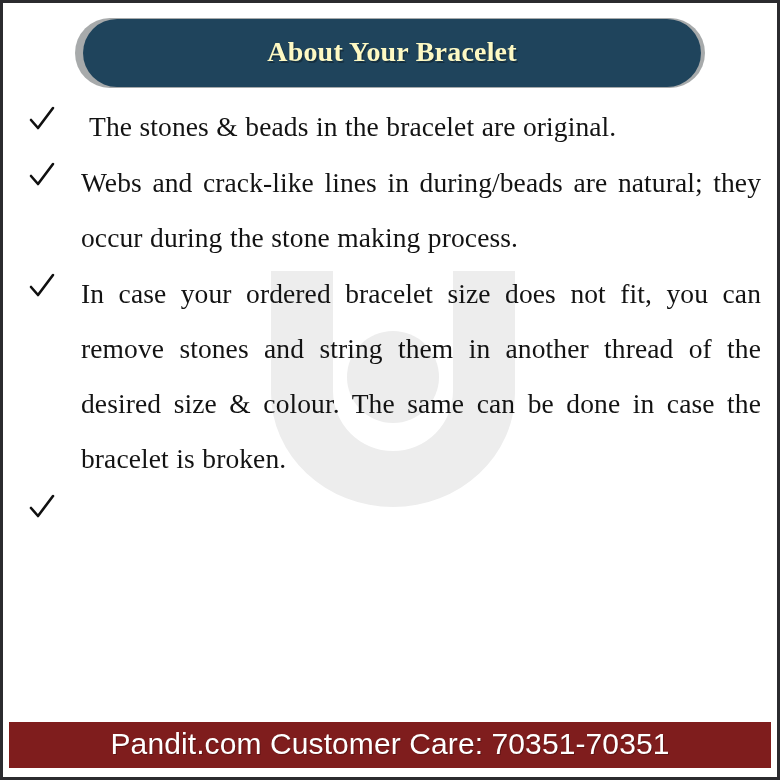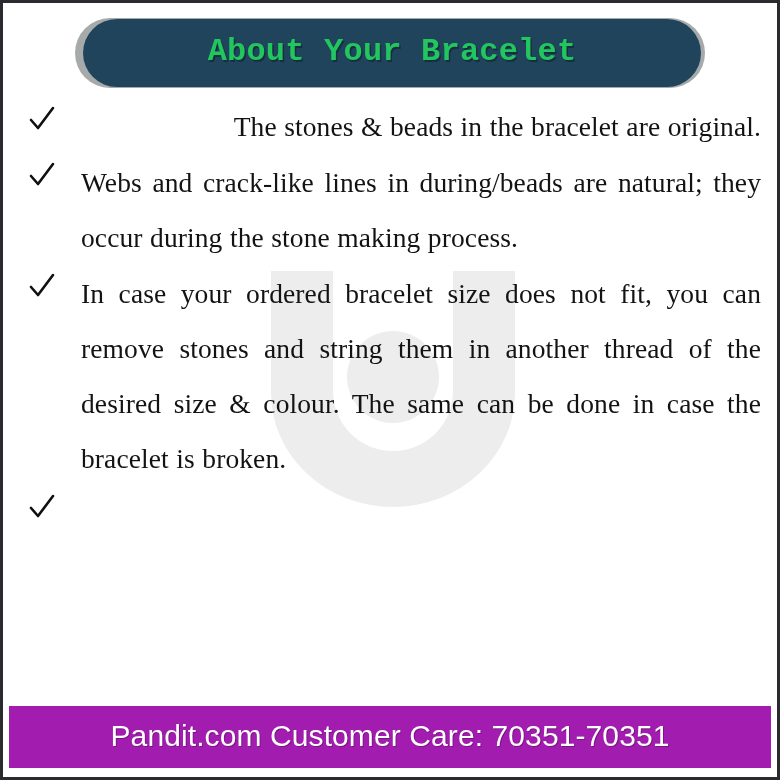--- a/index.html
+++ b/index.html
@@ -54,25 +54,25 @@
     top: 16px;
     width: 618px;
     height: 68px;
     background: #1f445c;
     border-radius: 34px;
     display: flex;
     align-items: center;
     justify-content: center;
   }
   .header-title {
-    font-family: Liberation Mono, monospace;
+    font-family: Liberation Serif, serif;
     font-weight: bold;
-    font-size: 32px;
+    font-size: 28px;
     line-height: 1;
-    color: #22c55e;
+    color: #fef9c3;
     letter-spacing: 0.2px;
     white-space: nowrap;
     text-shadow: 1.5px 1.5px 0 rgba(0,0,0,0.30);
     padding-bottom: 3px;
   }
 
   
   .list {
     position: absolute;
     left: 0;
@@ -100,30 +100,30 @@
     display: block;
     font-family: "Liberation Serif", "DejaVu Serif", serif;
     font-size: 27.5px;
     line-height: 55px;
     color: #131313;
     text-align: justify;
     text-justify: inter-word;
     letter-spacing: 0.1px;
     word-spacing: 0.5px;
   }
-  .bullet-text.nojust { text-align: right; margin-left: 8px; }
+  .bullet-text.nojust { text-align: left; margin-left: 8px; }
 
   
   .footer-bar {
     position: absolute;
     left: 6px;
     bottom: 9px;
     width: 762px;
-    height: 62px;
-    background: #a21caf;
+    height: 46px;
+    background: #7f1d1d;
     z-index: 3;
     display: flex;
     align-items: center;
     justify-content: center;
     text-align: center;
   }
   .footer-text {
     font-family: "Liberation Sans", "DejaVu Sans", sans-serif;
     font-size: 30px;
     line-height: 1;

